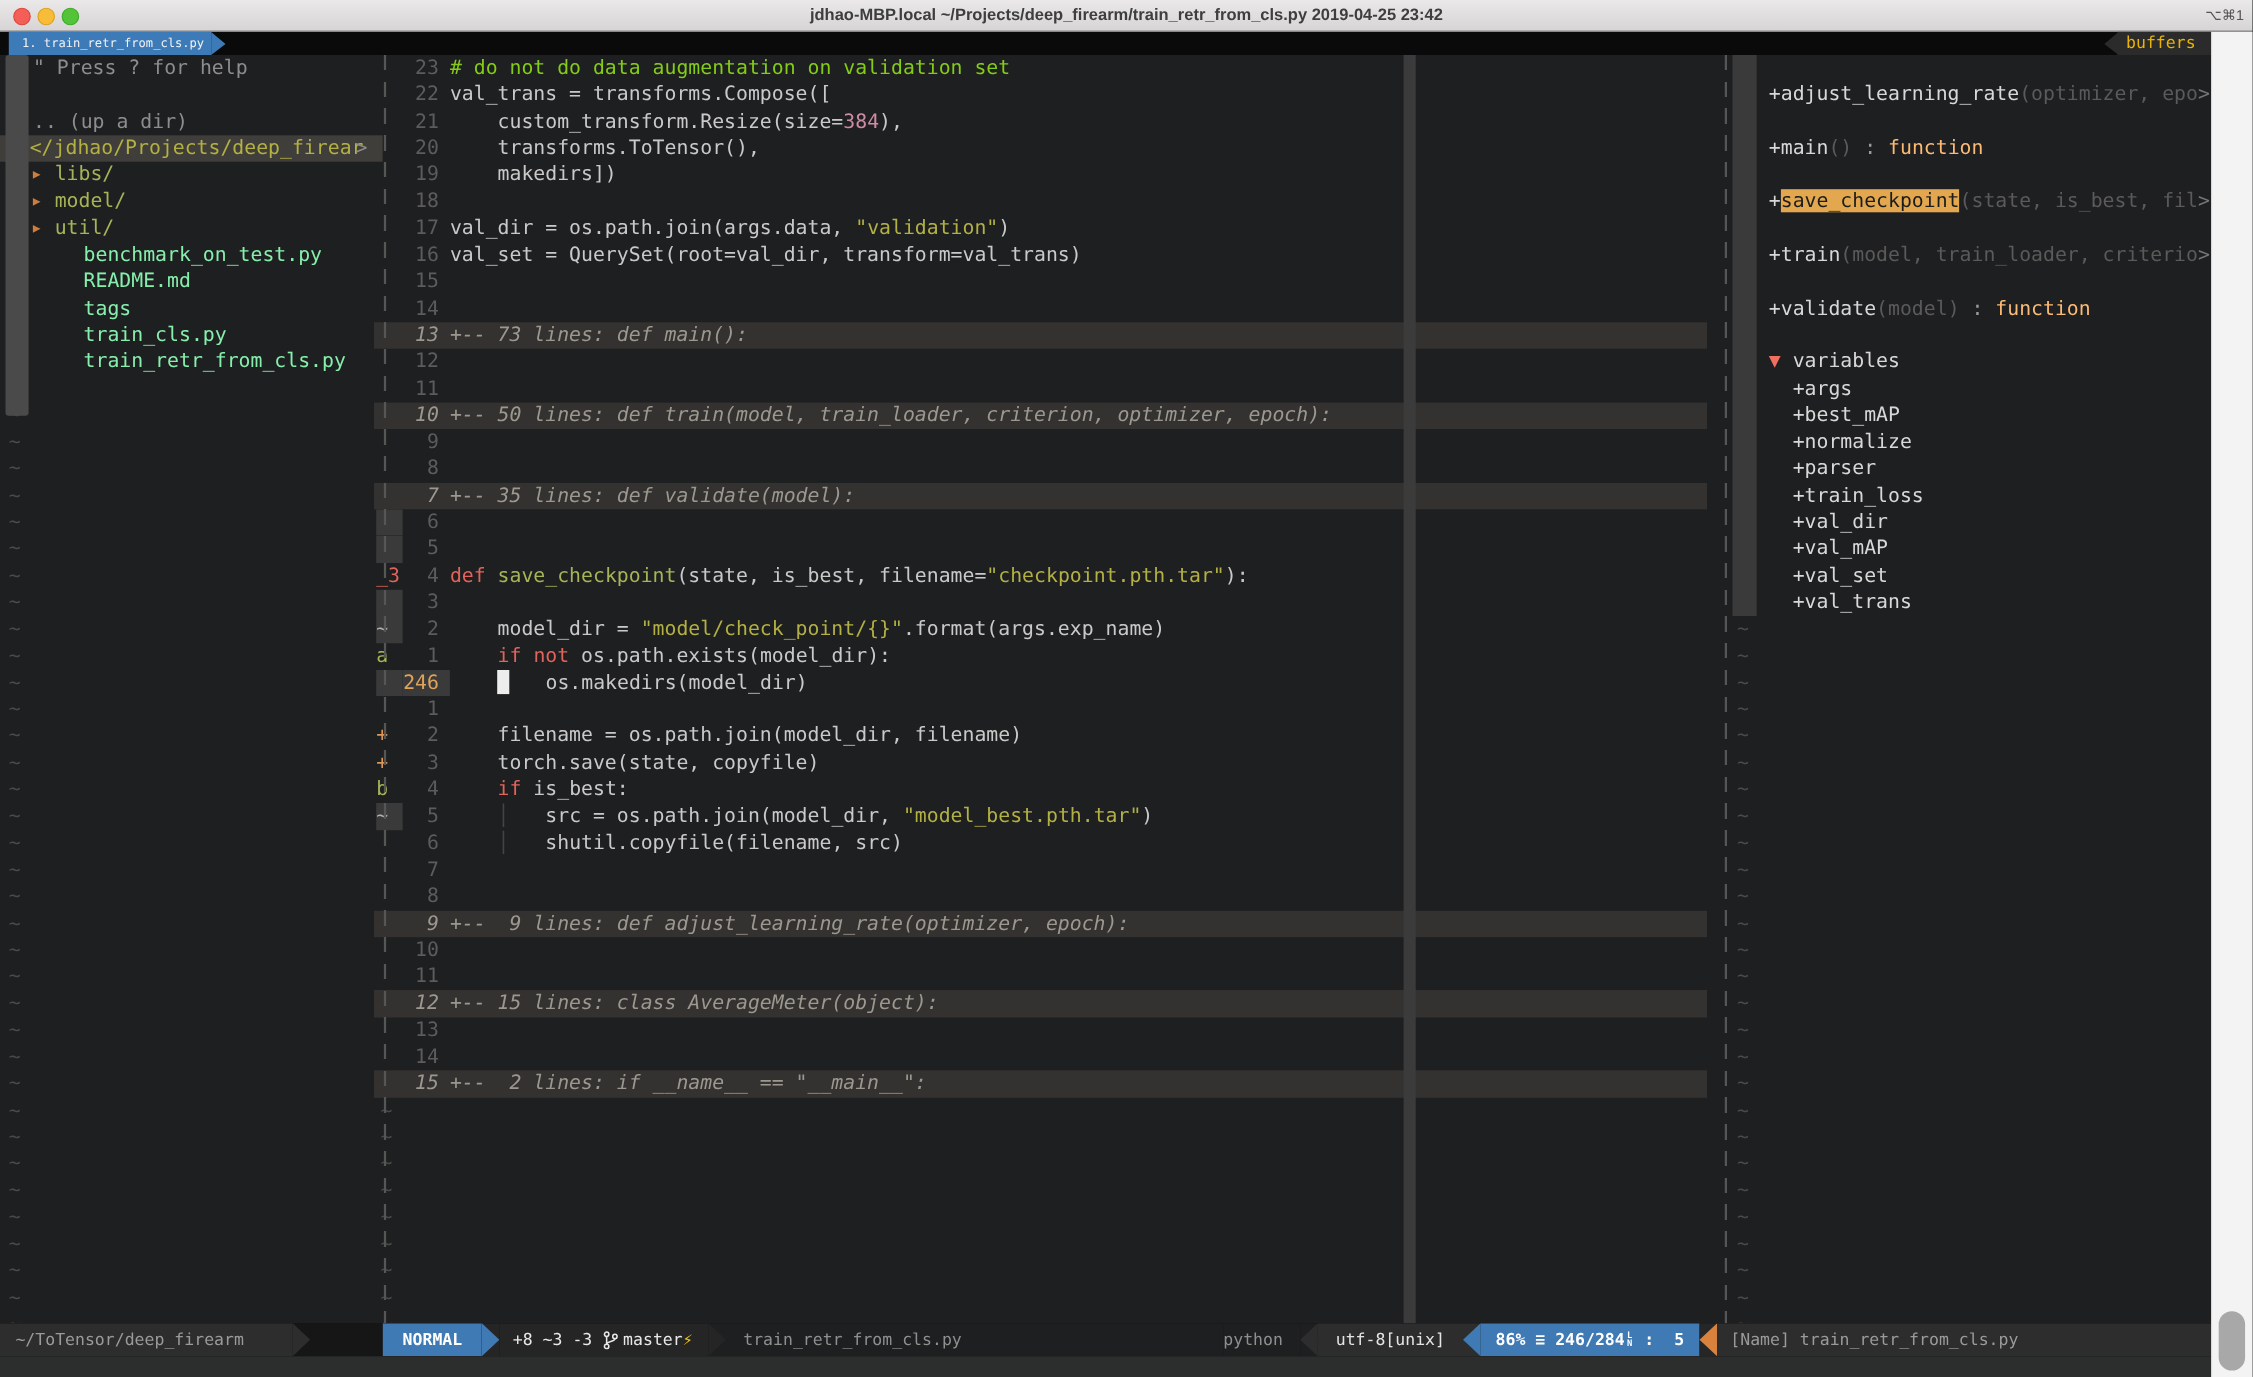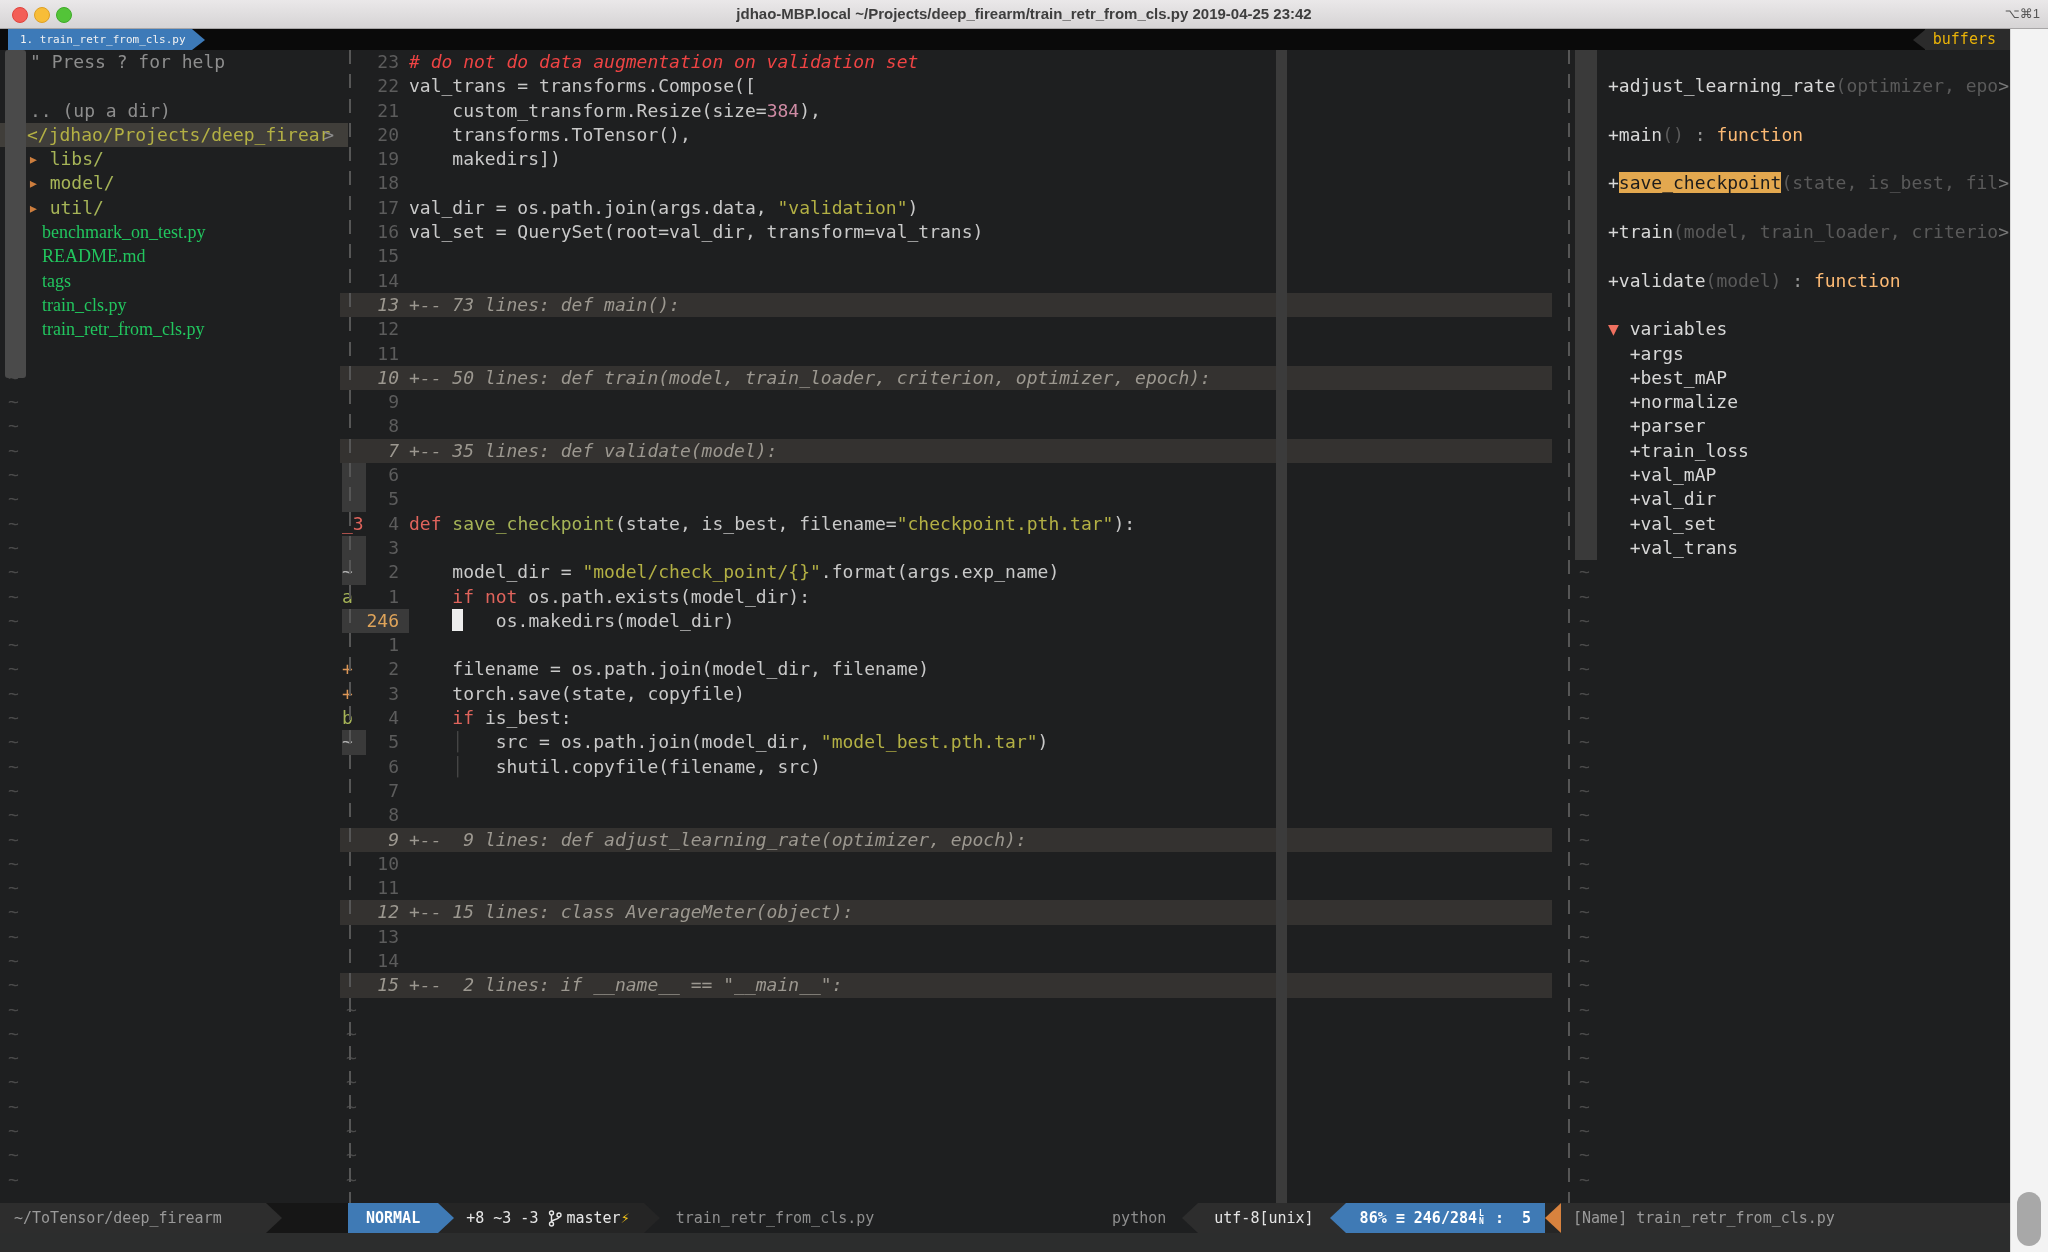--- a/index.html
+++ b/index.html
@@ -30,21 +30,21 @@
 
   
   #tree{position:absolute;left:0;top:0;width:348px;height:1153px;overflow:hidden;}
   #treebar{position:absolute;left:5px;top:0px;width:21px;height:328px;background:#4a4a4a;border-radius:3px;z-index:5;}
   .t-help{padding-left:30px;color:#8d8d8d;}
   .t-updir{padding-left:30px;color:#8d8d8d;}
   .t-cwd{padding-left:27px;background:#403e3a;color:#b3b044;position:relative;}
   .t-cwd .trunc{position:absolute;right:14px;color:#8d8d8d;}
   .t-dir{padding-left:28px;color:#a6b457;}
   .t-dir .arrow{color:#cd7e3e;}
-  .t-file{padding-left:42px;color:#22c55e;font-family:Liberation Serif, serif;}
+  .t-file{padding-left:76px;color:#86efac;}
   .tilde{color:#4a4a4a;}
   #tree .tilde{padding-left:8px;}
 
   
   .vsep{position:absolute;top:0;width:2px;height:1153px;z-index:4;
     background-image:repeating-linear-gradient(to bottom,#565656 0px,#565656 14px,transparent 14px,transparent 24.3px);}
 
   
   #codepane{position:absolute;left:340px;top:0;width:1212px;height:1153px;overflow:hidden;}
   #colorcolumn{position:absolute;left:936px;top:0;width:11px;height:1153px;background:#3b3b3b;z-index:3;pointer-events:none;}
@@ -55,21 +55,21 @@
   .sg-green{color:#a6b457;}
   .sg-yellow{color:#dc9656;}
   .sg-gray{color:#b0b0b0;}
   .num{display:inline-block;width:33px;padding-right:10px;flex:none;text-align:right;color:#5c5c5c;}
   .codetext{flex:1;}
   .fold-row{background:#343230;}
   .fold-row .num,.foldtext{color:#9c9890;font-style:italic;}
   .cur .num{background:#3a3a3a;color:#dfa45a;}
   .cur .sign{background:#3a3a3a;}
   .tk-p{color:#c9c9c9;}
-  .tk-c{color:#ef4444;font-style:italic;}
+  .tk-c{color:#84cc16;}
   .tk-k{color:#e0645c;}
   .tk-s{color:#b3b044;}
   .tk-n{color:#cf8ba4;}
   .tk-f{color:#a6b457;}
   .tk-g{color:#454545;}
   .cur-block{display:inline-block;width:11px;height:22px;background:#ededed;vertical-align:text-bottom;}
   #codepane .tilde{padding-left:6px;}
 
   
   #tagpane{position:absolute;left:1573px;top:0;width:437px;height:1153px;overflow:hidden;}
@@ -257,22 +257,22 @@
         <div class="row tagrow"><span>+</span><span>train</span><span class="tag-args">(model, train_loader, criterio</span><span class="tag-trunc">&gt;</span></div>
         <div class="row"></div>
         <div class="row tagrow"><span>+</span><span>validate</span><span class="tag-args">(model)</span><span class="tag-colon"> : </span><span class="tag-kind">function</span></div>
         <div class="row"></div>
         <div class="row varshdr"><span class="caret">▼ </span><span>variables</span></div>
         <div class="row tagitem">  +args</div>
         <div class="row tagitem">  +best_mAP</div>
         <div class="row tagitem">  +normalize</div>
         <div class="row tagitem">  +parser</div>
         <div class="row tagitem">  +train_loss</div>
+        <div class="row tagitem">  +val_dir</div>
         <div class="row tagitem">  +val_mAP</div>
-        <div class="row tagitem">  +val_dir</div>
         <div class="row tagitem">  +val_set</div>
         <div class="row tagitem">  +val_trans</div>
         <div class="row"><span class="tilde">~</span></div>
         <div class="row"><span class="tilde">~</span></div>
         <div class="row"><span class="tilde">~</span></div>
         <div class="row"><span class="tilde">~</span></div>
         <div class="row"><span class="tilde">~</span></div>
         <div class="row"><span class="tilde">~</span></div>
         <div class="row"><span class="tilde">~</span></div>
         <div class="row"><span class="tilde">~</span></div>

